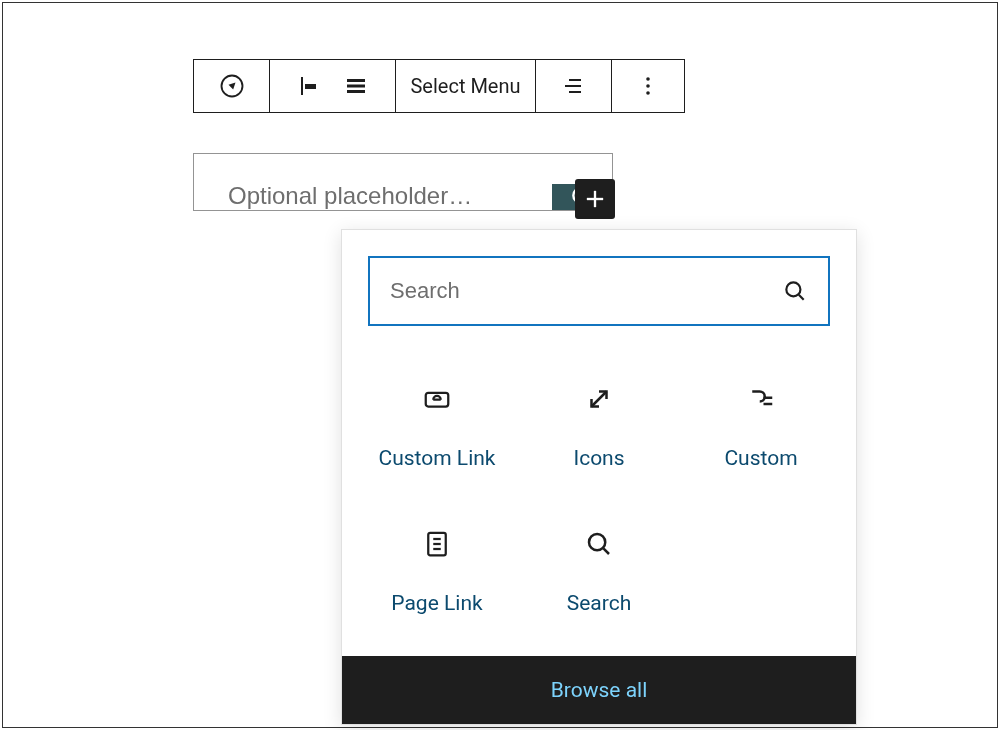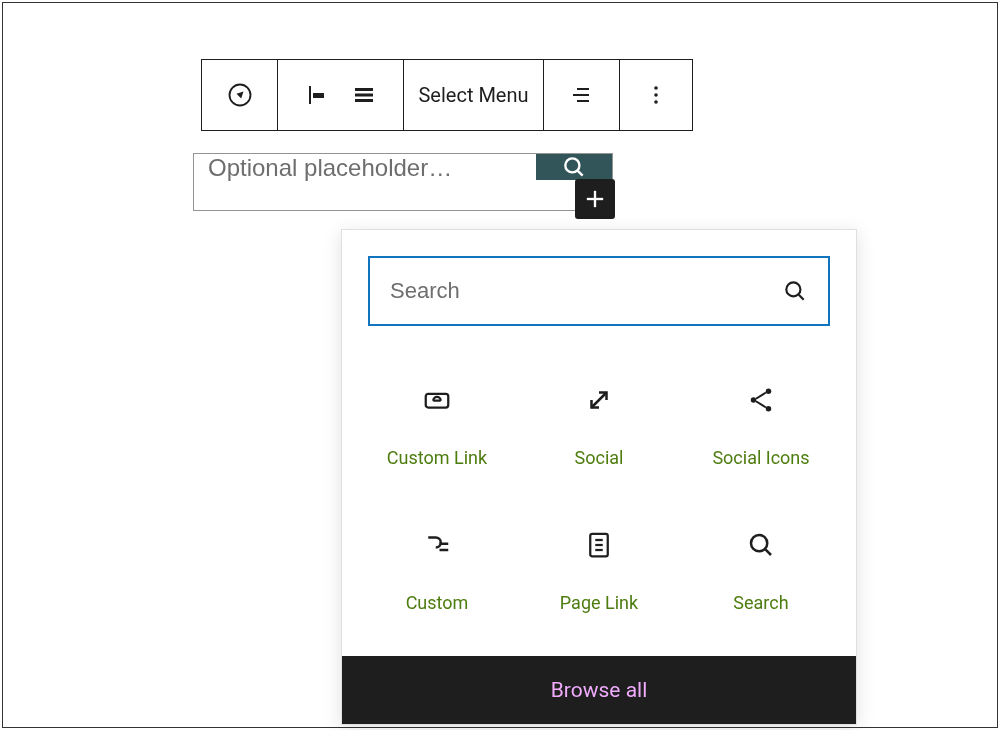--- a/index.html
+++ b/index.html
@@ -12,23 +12,23 @@
     height: 726px;
     border: 1px solid #333;
     margin: 2px;
     position: relative;
   }
 
   
   .toolbar {
     position: absolute;
     top: 56px;
-    left: 198px;
-    display: flex;
-    height: 72px;
+    left: 190px;
+    display: flex;
+    height: 54px;
     border: 1px solid #1e1e1e;
   }
   .toolbar-cell {
     border-right: 1px solid #1e1e1e;
     display: flex;
     align-items: center;
     justify-content: center;
     background: #fff;
   }
   .toolbar-cell:last-child { border-right: none; }
@@ -43,22 +43,23 @@
 
   
   .searchbar {
     position: absolute;
     top: 150px;
     left: 190px;
     width: 420px;
     height: 58px;
     border: 1px solid #949494;
     display: flex;
-    align-items: flex-start;
-    background: #fff;
+    align-items: flex-end;
+    background: #fff;
+    padding-left: 20px;
   }
   .searchbar-input {
     flex: 1;
     border: none;
     outline: none;
     font-size: 24px;
     padding: 0 14px;
     color: #6e6e6e;
   }
   .searchbar-input::placeholder { color: #6e6e6e; }
@@ -127,28 +128,28 @@
   }
   .block-item {
     display: flex;
     flex-direction: column;
     align-items: center;
     justify-content: center;
     gap: 32px;
     cursor: pointer;
   }
   .block-label {
-    font-size: 18px;
-    color: #4d7c0f;
+    font-size: 21px;
+    color: #0c4a6e;
   }
 
   .browse-all {
     height: 68px;
     background: #1e1e1e;
-    color: #f0abfc;
+    color: #7dd3fc;
     font-size: 21px;
     display: flex;
     align-items: center;
     justify-content: center;
     cursor: pointer;
   }
 </style>
 </head>
 <body>
 
@@ -226,31 +227,21 @@
           <path d="M9 12.5a3 3 0 0 1 3-3h0a3 3 0 0 1 3 3 M9 12.5h6"></path>
         </svg>
         <span class="block-label">Custom Link</span>
       </div>
       <div class="block-item">
         <svg viewBox="0 0 24 24" width="30" height="30" fill="none" stroke="#1e1e1e" stroke-width="2">
           <line x1="6" y1="18" x2="18" y2="6"></line>
           <polyline points="12,6 18,6 18,12"></polyline>
           <polyline points="6,12 6,18 12,18"></polyline>
         </svg>
-        <span class="block-label">Social</span>
-      </div>
-      <div class="block-item">
-        <svg viewBox="0 0 24 24" width="30" height="30" fill="#1e1e1e">
-          <circle cx="18" cy="5" r="2.2"></circle>
-            <circle cx="6" cy="12" r="2.2"></circle>
-            <circle cx="18" cy="19" r="2.2"></circle>
-          <line x1="8" y1="11" x2="16" y2="6" stroke="#1e1e1e" stroke-width="1.6"></line>
-          <line x1="8" y1="13" x2="16" y2="18" stroke="#1e1e1e" stroke-width="1.6"></line>
-        </svg>
-        <span class="block-label">Social Icons</span>
+        <span class="block-label">Icons</span>
       </div>
       <div class="block-item">
         <svg viewBox="0 0 24 24" width="30" height="30" fill="none" stroke="#1e1e1e" stroke-width="2">
           <path d="M5 6 h6 a4 4 0 0 1 0 8"></path>
           <line x1="14" y1="11" x2="21" y2="11"></line>
           <line x1="14" y1="16" x2="21" y2="16"></line>
         </svg>
         <span class="block-label">Custom</span>
       </div>
       <div class="block-item">

